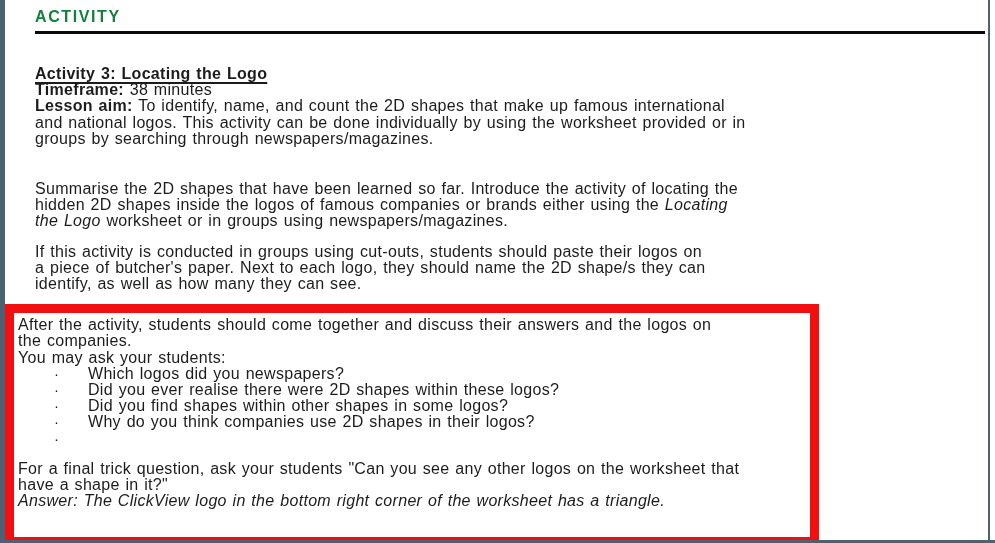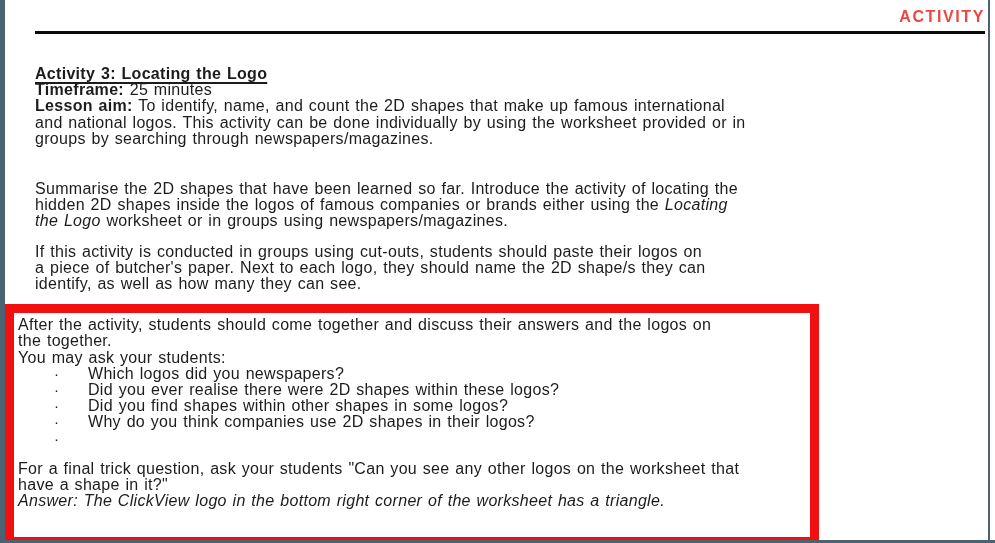--- a/index.html
+++ b/index.html
@@ -27,22 +27,21 @@
     font-size:16px;
     line-height:16.2px;
     letter-spacing:0.3px;
     word-spacing:1px;
   }
   .doc-title{
     font-size:16px;
     font-weight:800;
     letter-spacing:1.6px;
     line-height:18px;
-    color:#ef4444;
-    text-align:right;
+    color:#15803d;
   }
   .title-rule{
     margin-top:5px;
     border-bottom:3.5px solid var(--rule);
     width:950px;
   }
   .intro{margin-top:28px;}
   .activity-title{
     font-weight:700;
     text-decoration:underline;
@@ -77,41 +76,41 @@
 <div class="edge-right"></div>
 <div class="edge-bottom"></div>
 
 <div class="content">
 
   <div class="doc-title">ACTIVITY</div>
   <div class="title-rule"></div>
 
   <div class="intro">
     <div class="activity-title">Activity 3: Locating the Logo</div>
-    <div><span class="bold">Timeframe:</span><span> 25 minutes</span></div>
+    <div><span class="bold">Timeframe:</span><span> 38 minutes</span></div>
     <div><span class="bold">Lesson aim:</span><span> To identify, name, and count the 2D shapes that make up famous international</span></div>
     <div>and national logos. This activity can be done individually by using the worksheet provided or in</div>
     <div>groups by searching through newspapers/magazines.</div>
   </div>
 
   <div class="para-summary">
     <div>Summarise the 2D shapes that have been learned so far. Introduce the activity of locating the</div>
     <div><span>hidden 2D shapes inside the logos of famous companies or brands either using the </span><span class="italic">Locating</span></div>
     <div><span class="italic">the Logo</span><span> worksheet or in groups using newspapers/magazines.</span></div>
   </div>
 
   <div class="para-groups">
     <div>If this activity is conducted in groups using cut-outs, students should paste their logos on</div>
     <div>a piece of butcher's paper. Next to each logo, they should name the 2D shape/s they can</div>
     <div>identify, as well as how many they can see.</div>
   </div>
 
   <div class="highlight-box">
     <div>After the activity, students should come together and discuss their answers and the logos on</div>
-    <div>the together.</div>
+    <div>the companies.</div>
     <div>You may ask your students:</div>
 
     <div class="bullet-row">
       <span class="bullet-dot">·</span>
       <span>Which logos did you newspapers?</span>
     </div>
     <div class="bullet-row">
       <span class="bullet-dot">·</span>
       <span>Did you ever realise there were 2D shapes within these logos?</span>
     </div>

